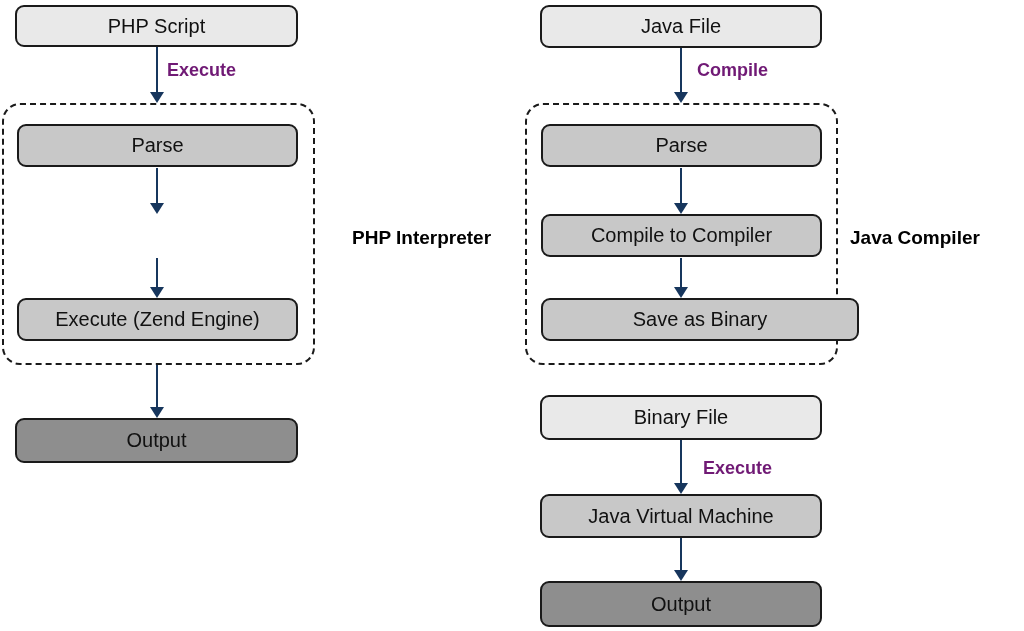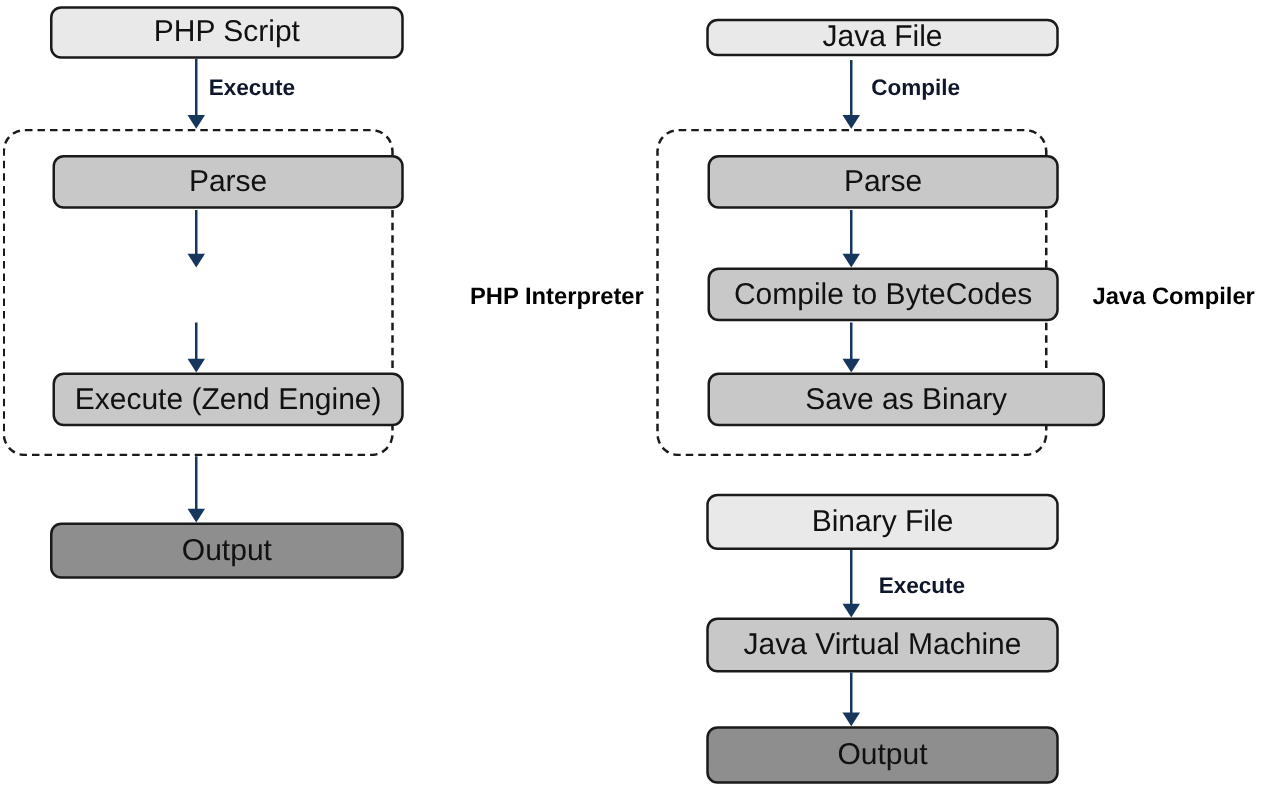--- a/index.html
+++ b/index.html
@@ -15,25 +15,24 @@
     width:1024px;height:631px;
     background:#ffffff;
     font-family:"Liberation Sans", sans-serif;
     overflow:hidden;
   }
   .box{
     position:absolute;
     display:flex;align-items:center;justify-content:center;
     border:2px solid var(--box-border);
     border-radius:9px;
-    font-size:24px;
+    font-size:20px;
     color:#111;
     box-sizing:border-box;
     text-align:center;
-    margin-left:25px;
   }
   .box.file{background:var(--file-box-fill);}
   .box.process{background:var(--process-box-fill);}
   .box.output{background:var(--output-box-fill);text-align:center;}
   .dashed-group{
     position:absolute;
     border:2px dashed var(--box-border);
     border-radius:18px;
     box-sizing:border-box;
     background:transparent;
@@ -44,28 +43,27 @@
     background:var(--arrow);
   }
   .arrow .head{
     position:absolute;left:0;bottom:0;width:0;height:0;
     border-left:7px solid transparent;
     border-right:7px solid transparent;
     border-top:11px solid var(--arrow);
   }
   .edge-label{
     position:absolute;
-    font-size:18px;font-weight:bold;color:#0f172a;
+    font-size:18px;font-weight:bold;color:#701a75;
     white-space:nowrap;
   }
   .group-label{
     position:absolute;
     font-size:19px;font-weight:bold;color:#000;
     white-space:nowrap;
-    margin-left:24px;
   }
 </style>
 </head>
 <body>
 
 <div class="canvas">
 
   <div class="box file" style="left:15px;top:5px;width:283px;height:42px">PHP Script</div>
 
   <div class="arrow" style="left:150px;top:47px;height:56px">
@@ -93,38 +91,38 @@
 
   <div class="group-label" style="left:352px;top:227px">PHP Interpreter</div>
 
   <div class="arrow" style="left:150px;top:365px;height:53px">
     <span class="shaft"></span>
     <span class="head"></span>
   </div>
 
   <div class="box output" style="left:15px;top:418px;width:283px;height:45px">Output</div>
 
-  <div class="box file" style="left:540px;top:15px;width:282px;height:30px">Java File</div>
+  <div class="box file" style="left:540px;top:5px;width:282px;height:43px">Java File</div>
 
   <div class="arrow" style="left:674px;top:48px;height:55px">
     <span class="shaft"></span>
     <span class="head"></span>
   </div>
   <div class="edge-label" style="left:697px;top:60px">Compile</div>
 
   <div class="dashed-group" style="left:525px;top:103px;width:313px;height:262px"></div>
 
   <div class="box process" style="left:541px;top:124px;width:281px;height:43px">Parse</div>
 
   <div class="arrow" style="left:674px;top:168px;height:46px">
     <span class="shaft"></span>
     <span class="head"></span>
   </div>
 
-  <div class="box process" style="left:541px;top:214px;width:281px;height:43px">Compile to ByteCodes</div>
+  <div class="box process" style="left:541px;top:214px;width:281px;height:43px">Compile to Compiler</div>
 
   <div class="arrow" style="left:674px;top:258px;height:40px">
     <span class="shaft"></span>
     <span class="head"></span>
   </div>
 
   <div class="box process" style="left:541px;top:298px;width:318px;height:43px">Save as Binary</div>
 
   <div class="group-label" style="left:850px;top:227px">Java Compiler</div>
 

